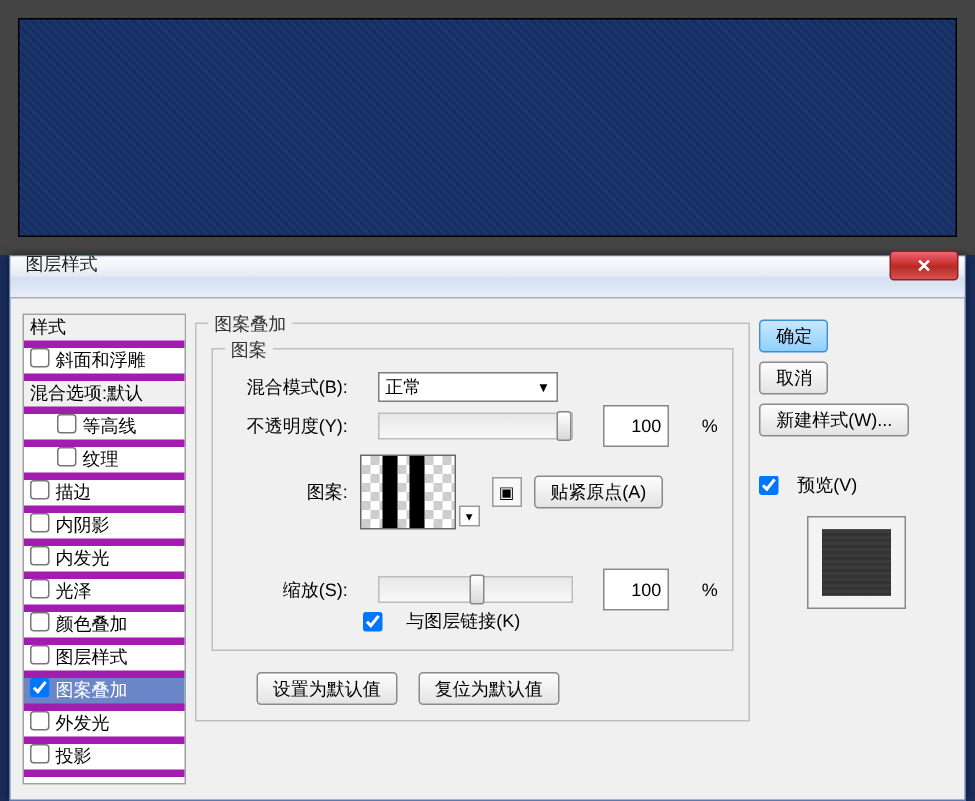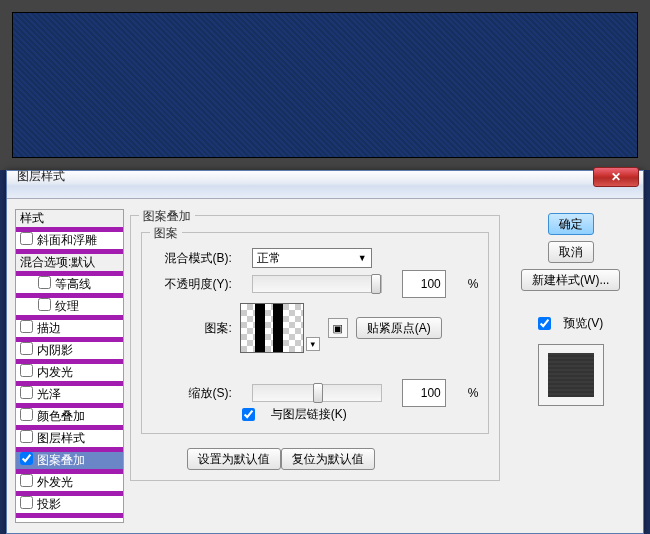--- a/index.html
+++ b/index.html
@@ -39,24 +39,24 @@
 .numbox { width: 44px; height: 28px; border: 1px solid #888; background: #fff; text-align: right; padding: 2px 4px; }
 .pct { margin-left: 2px; }
 .pattern-swatch { width: 64px; height: 50px; border: 1px solid #666; background: #fff; position: relative; cursor: pointer; background-image: linear-gradient(45deg,#ccc 25%,transparent 25%,transparent 75%,#ccc 75%),linear-gradient(45deg,#ccc 25%,transparent 25%,transparent 75%,#ccc 75%); background-size: 12px 12px; background-position: 0 0,6px 6px; }
 .pattern-swatch::after { content:''; position:absolute; left:14px; top:0; width:10px; height:100%; background:#000; box-shadow:18px 0 #000; }
 .pat-arrow { width: 14px; height: 14px; border: 1px solid #999; display:flex; align-items:center; justify-content:center; font-size:9px; background:#fff; cursor:pointer; margin-left:2px; align-self:flex-end; margin-bottom:2px;}
 .new-doc-icon { width:20px; height:20px; border:1px solid #999; background:#f8f8f8; display:flex; align-items:center; justify-content:center; cursor:pointer; font-size:11px; }
 .btn { height: 22px; padding: 0 10px; border: 1px solid #8a8a8a; background: linear-gradient(#fdfdfd,#e4e4e4); border-radius: 3px; cursor: pointer; display:inline-flex; align-items:center; }
 .pattern-row { display:flex; align-items:center; gap:8px; margin: 6px 0 27px 0; }
 .pattern-row .label { width: 80px; text-align:right; }
 .linkrow { display:flex; align-items:center; gap:16px; margin-left: 90px; }
-.defaults { display:flex; margin-top: 14px; margin-left: 46px; }
-
-
-.rightcol { width: 130px; display:flex; flex-direction:column; gap:6px; align-items:center; padding-top:4px; }
+.defaults { display:flex; gap:14px; margin-top: 14px; margin-left: 30px; }
+
+
+.rightcol { width: 130px; display:flex; flex-direction:column; gap:6px; align-items:flex-start; padding-top:4px; }
 .rightcol .btn { justify-content:center; }
 .btn.primary { background: linear-gradient(#c9e8ff,#8fd0ff); border-color:#3a8fd6; }
 .preview-check { display:flex; align-items:center; gap:12px; justify-content:center; margin-top:18px; }
 .preview-box { width: 66px; height: 62px; margin: 6px auto 0; border: 1px solid #888; background:#f4f4f4; display:flex; align-items:center; justify-content:center; }
 .preview-inner { width: 46px; height: 44px; background:#333; background-image: repeating-linear-gradient(0deg,#333 0 2px,#3b3b3b 2px 4px),repeating-linear-gradient(90deg,#333 0 2px,#3b3b3b 2px 4px); }
 input[type=checkbox]{ width:13px; height:13px; }
 </style>
 </head>
 <body>
 

